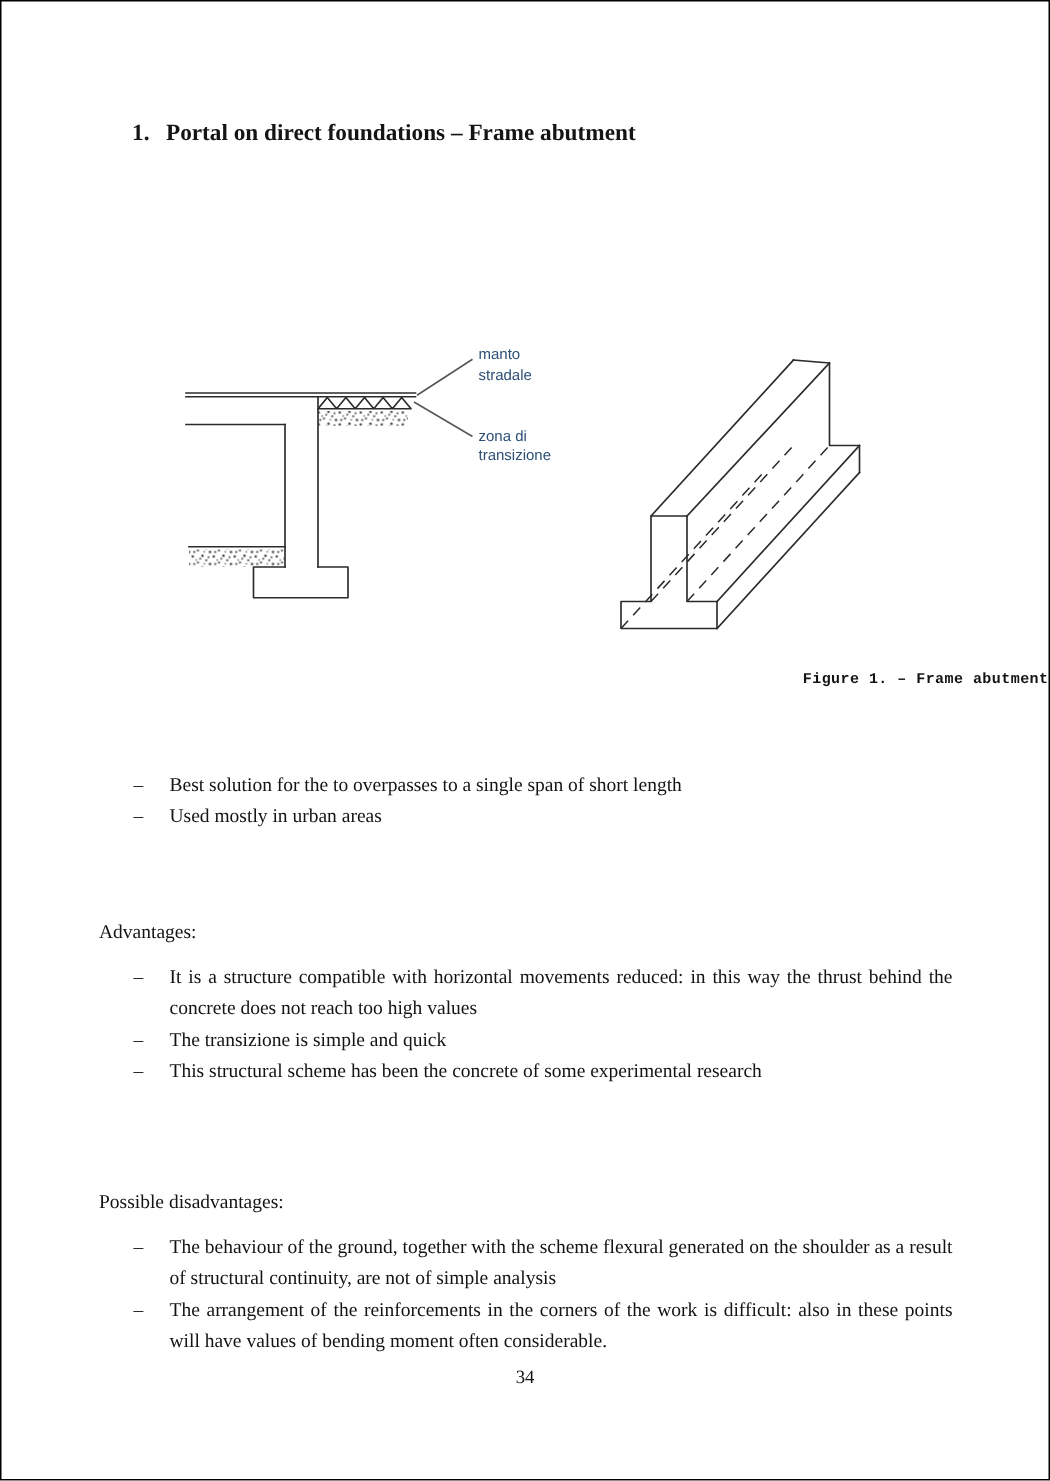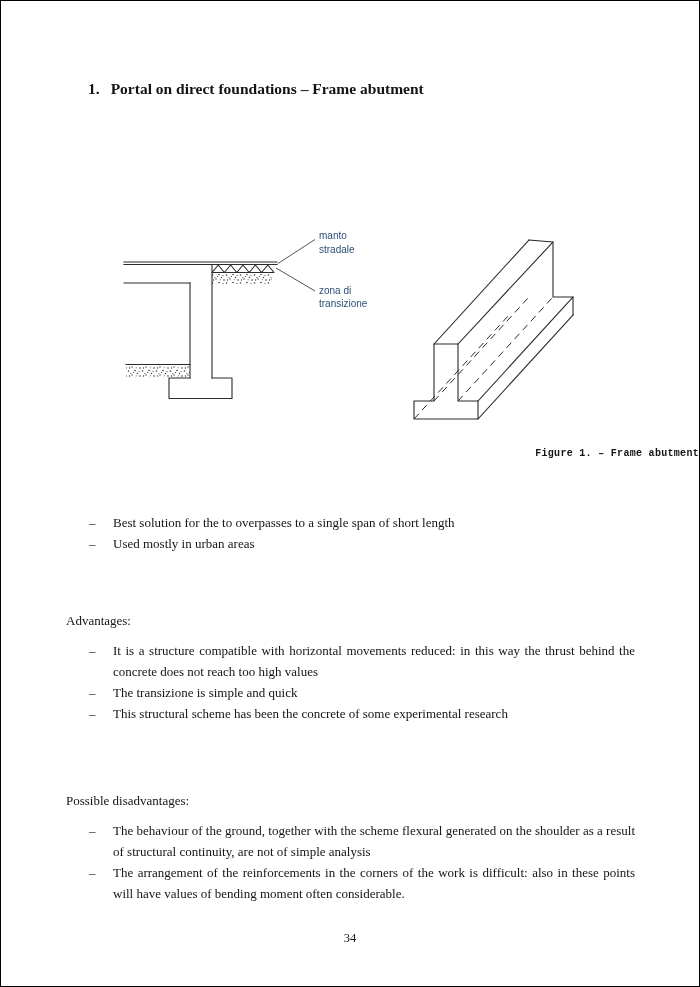--- a/index.html
+++ b/index.html
@@ -33,21 +33,21 @@
   .sec-field{top:511px;}
   .sec-adv{top:609px;}
   .sec-dis{top:789px;}
   .sec-title{margin:0 0 9px 0;font-weight:normal;}
   ul.dashlist{list-style:none;margin:0;padding:0 0 0 23px;}
   ul.dashlist li{display:flex;}
   ul.dashlist .dash{width:24px;flex-shrink:0;}
   ul.dashlist .li-text{flex:1;text-align:justify;padding-right:1px;}
   .page-number{
     position:absolute;left:0;top:910px;width:100%;
-    text-align:center;font-size:12.5px;margin-top:20px;
+    text-align:center;font-size:12.5px;
   }
   .drawline{fill:none;stroke:#2b2b2b;stroke-width:1.1;stroke-linejoin:round;stroke-linecap:square;}
   .dashline{fill:none;stroke:#2b2b2b;stroke-width:1;stroke-dasharray:7 5;}
   .leader{fill:none;stroke:#555;stroke-width:1;}
 </style>
 </head>
 <body>
 
 <div class="page">
 

